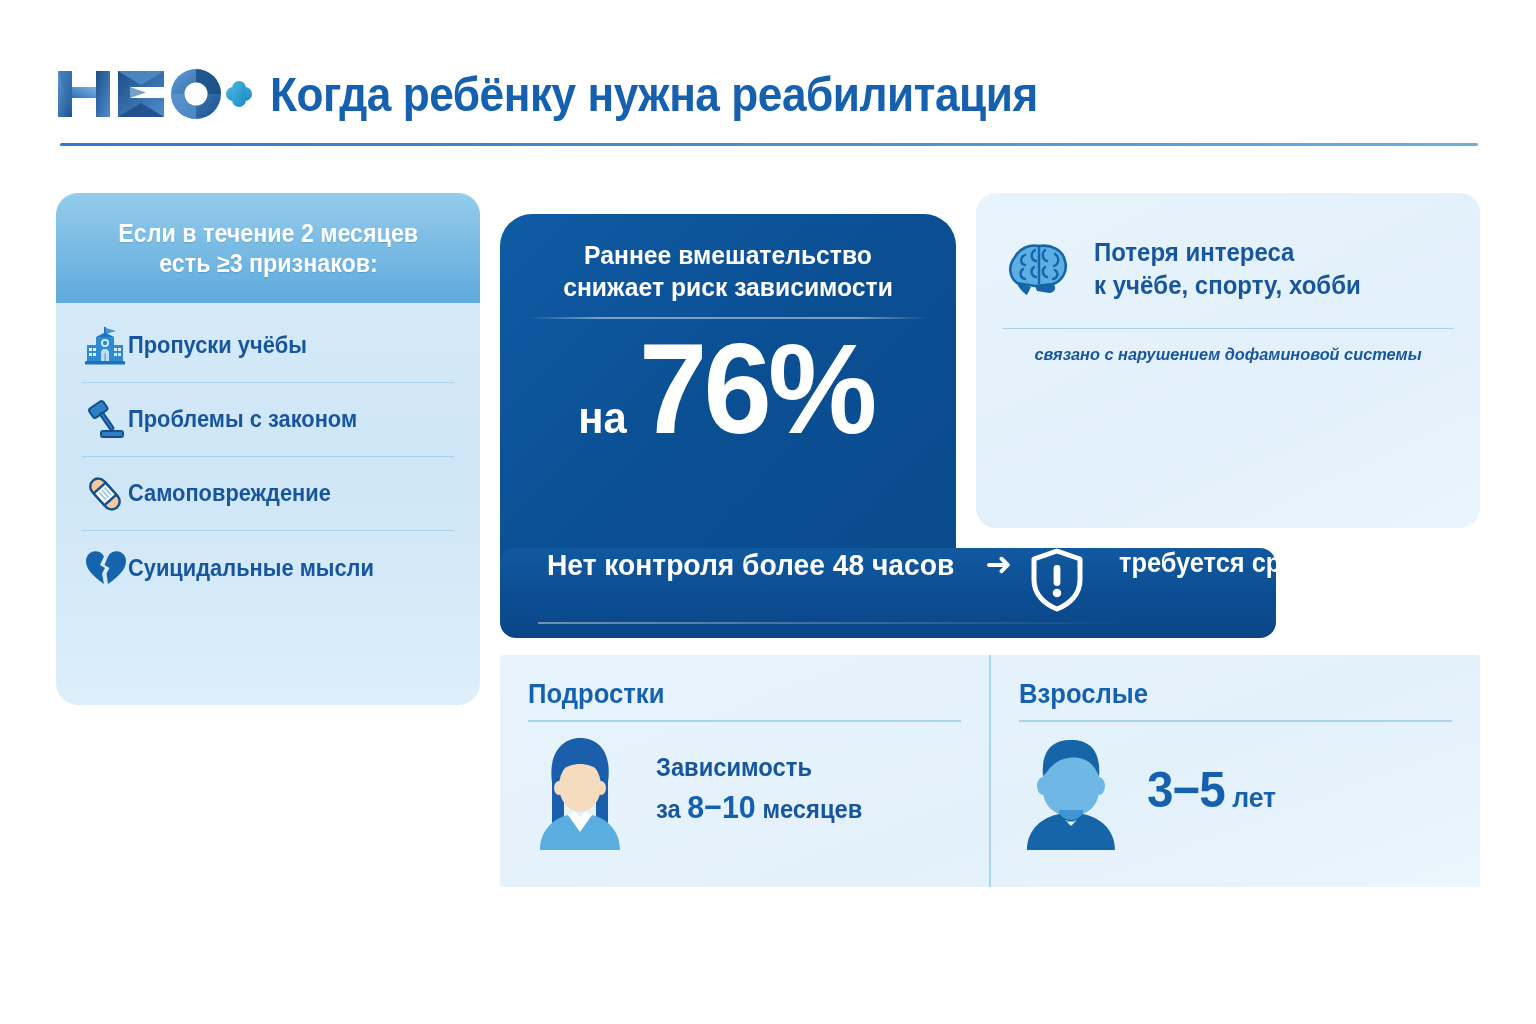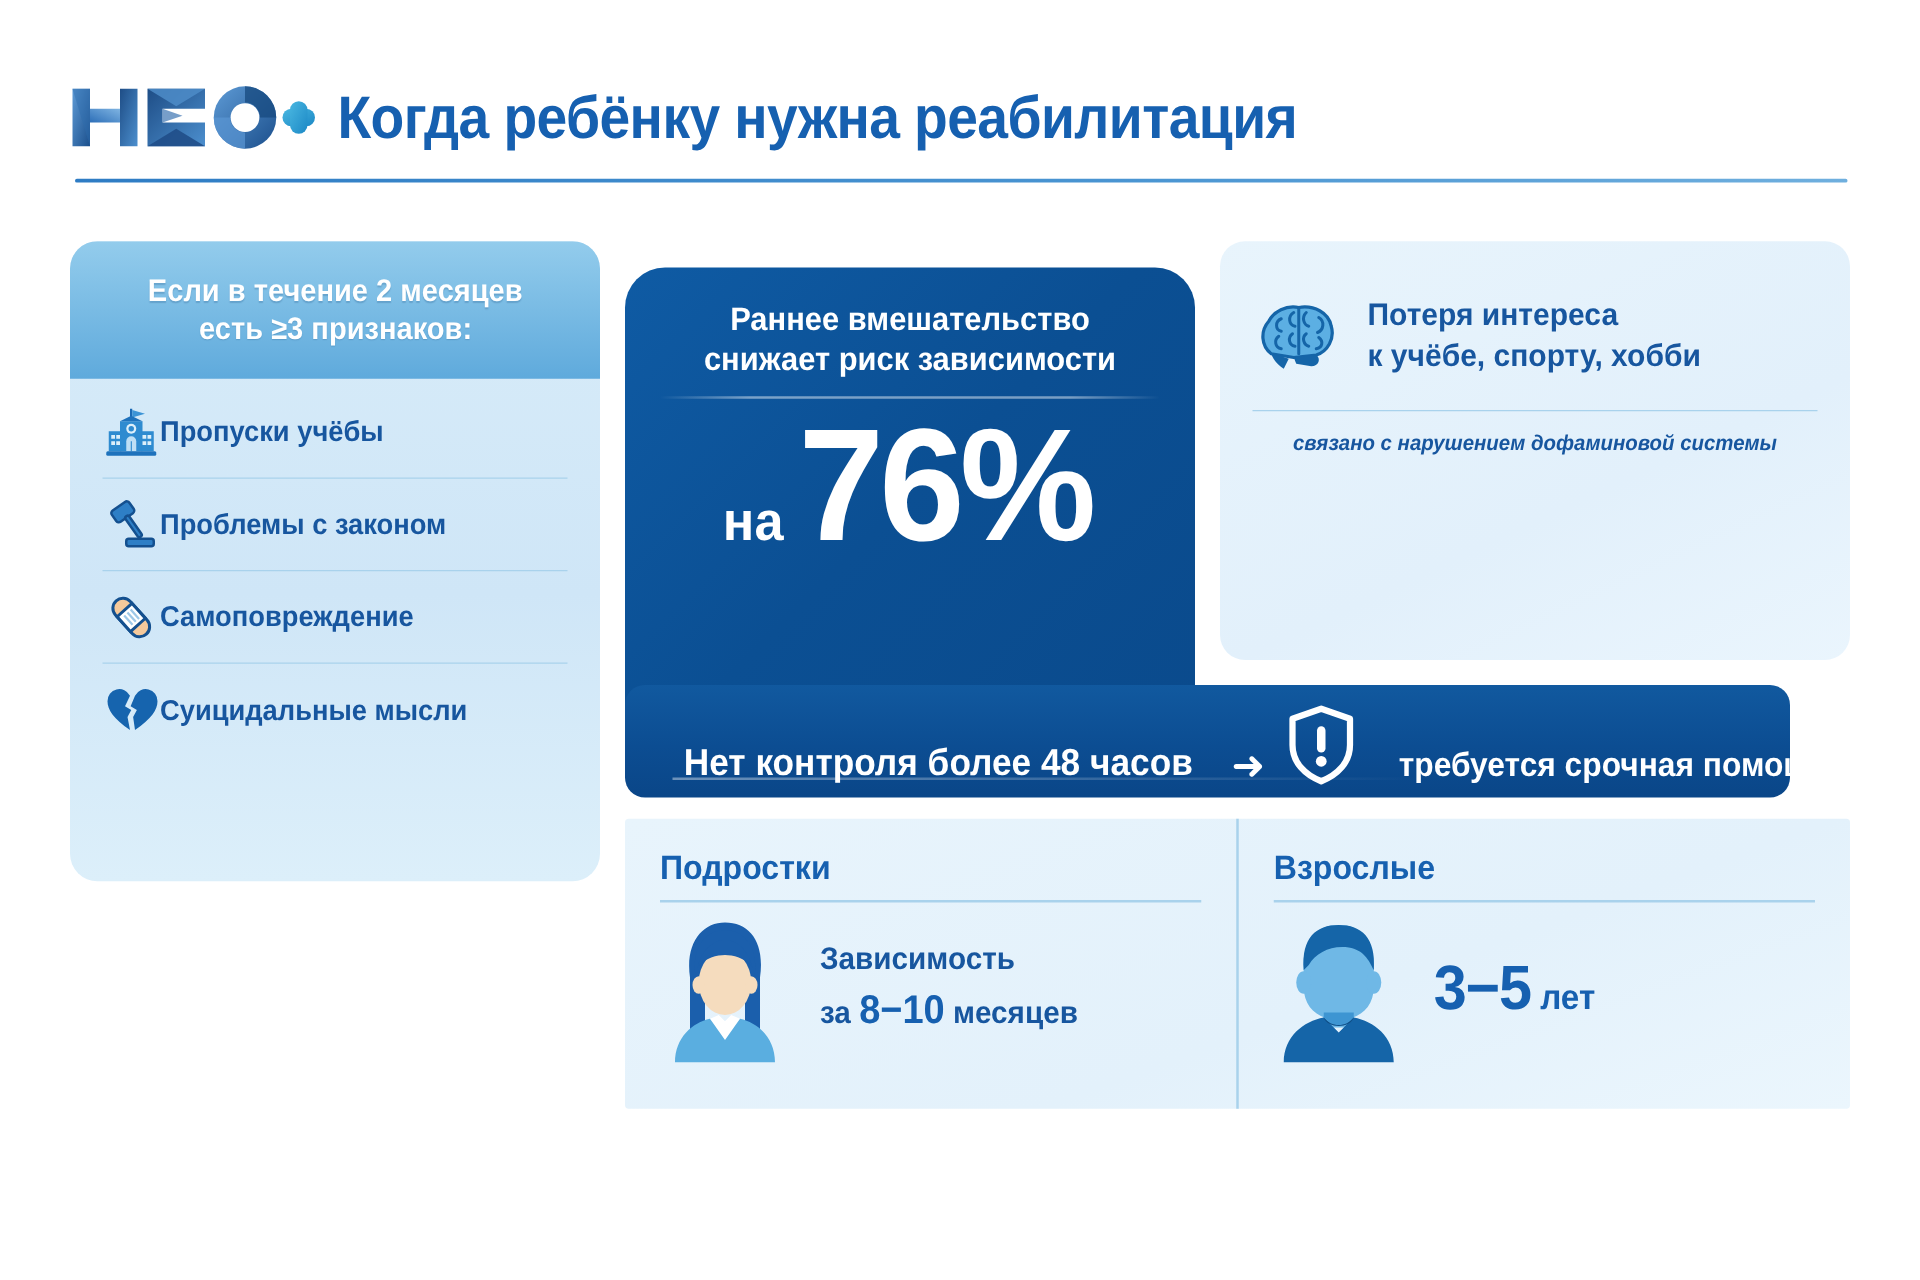--- a/index.html
+++ b/index.html
@@ -148,25 +148,25 @@
     text-align: center;
     font-size: 17px; font-style: italic; font-weight: 600;
     color: #17569F;
     transform: scaleX(0.96);
   }
 
   
   #urgent-banner {
     position: absolute;
     left: 500px; top: 548px;
-    width: 932px; height: 90px;
+    width: 776px; height: 90px;
     background: linear-gradient(180deg, #11599F 0%, #0C4D92 55%, #0A4688 100%);
     border-radius: 16px;
-    display: flex; align-items: flex-end;
-    padding: 10px 34px; gap: 14px;
+    display: flex; align-items: flex-start;
+    padding: 0 34px; gap: 14px;
   }
   #urgent-strong {
     color: #ffffff; font-size: 30px; font-weight: 700;
     transform: scaleX(0.94); white-space: nowrap;
   }
   #urgent-arrow { color: #ffffff; font-size: 32px; line-height: 1; margin: 0 4px; }
   #shield-icon { flex: 0 0 auto; display: flex; align-items: center; }
   #urgent-tail {
     color: #ffffff; font-size: 27px; font-weight: 600;
     transform: scaleX(0.94); white-space: nowrap; margin-left: 10px;

